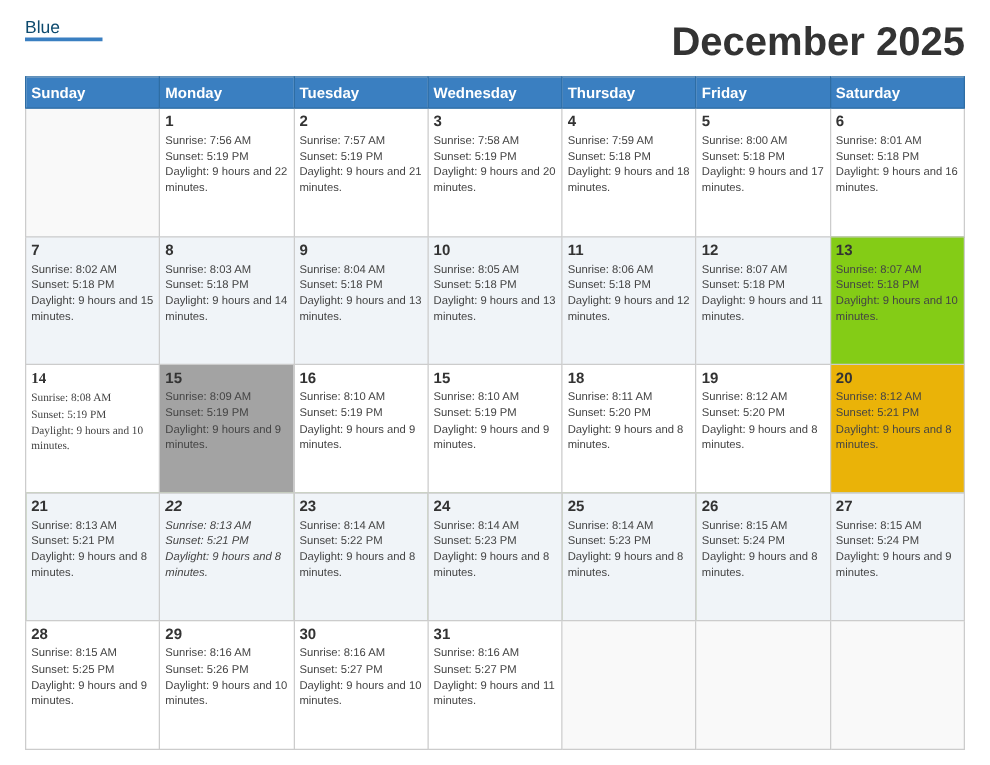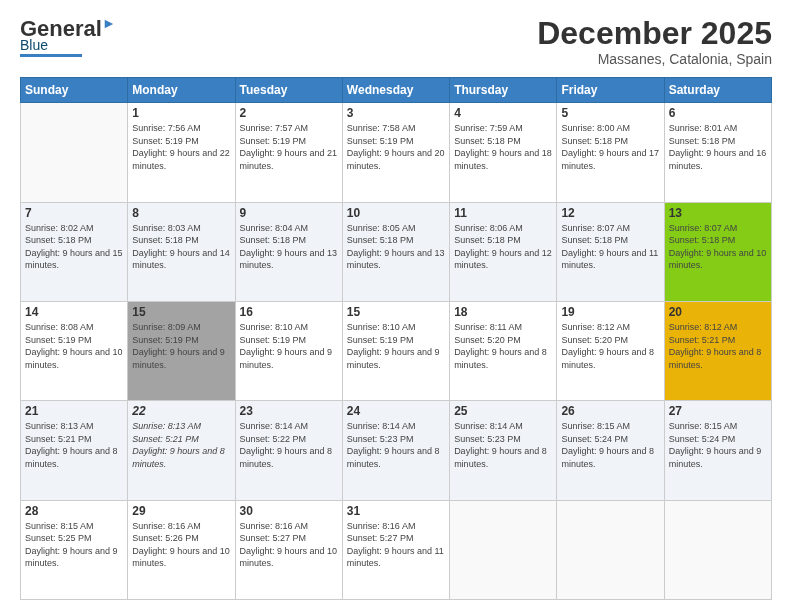--- a/index.html
+++ b/index.html
@@ -84,31 +84,25 @@
     .empty-cell {
       background: #f9f9f9;
     }
   </style>
 </head>
 <body>
 
 <div class="page">
   <div class="header">
     <div class="logo">
-      <div class="logo-row">
-        <div style="font-size:22px;font-weight:bold;color:#333;line-height:1;">
-          <span style="color:#333;">General</span><span style="color:#3a7fc1;font-size:14px;vertical-align:super;">►</span>
-        </div>
-      </div>
       <div style="font-size:14px;font-weight:normal;color:#0c4a6e;line-height:1;margin-top:-2px;">Blue</div>
       <div style="width:62px;height:3px;background:#3a7fc1;margin-top:2px;"></div>
     </div>
     <div class="title-area">
       <div class="month-title">December 2025</div>
-      <div class="location">Massanes, Catalonia, Spain</div>
     </div>
   </div>
 
   <table class="calendar">
     <thead>
       <tr>
         <th>Sunday</th>
         <th>Monday</th>
         <th>Tuesday</th>
         <th>Wednesday</th>
@@ -169,21 +163,21 @@
           <td style="background: rgb(240, 244, 248);">
             <span class="day-number">12</span>
             <div class="day-info">Sunrise: 8:07 AM<br>Sunset: 5:18 PM<br>Daylight: 9 hours and 11 minutes.</div>
           </td>
           <td style="background: #84cc16;">
             <span class="day-number">13</span>
             <div class="day-info">Sunrise: 8:07 AM<br>Sunset: 5:18 PM<br>Daylight: 9 hours and 10 minutes.</div>
           </td>
         </tr>
         <tr style="background: rgb(255, 255, 255);">
-          <td style="background: rgb(255, 255, 255);">
+          <td style="background: rgb(255, 255, 255); font-family: Liberation Serif, serif;">
             <span class="day-number">14</span>
             <div class="day-info">Sunrise: 8:08 AM<br>Sunset: 5:19 PM<br>Daylight: 9 hours and 10 minutes.</div>
           </td>
           <td style="background: #a3a3a3;">
             <span class="day-number">15</span>
             <div class="day-info">Sunrise: 8:09 AM<br>Sunset: 5:19 PM<br>Daylight: 9 hours and 9 minutes.</div>
           </td>
           <td style="background: rgb(255, 255, 255);">
             <span class="day-number">16</span>
             <div class="day-info">Sunrise: 8:10 AM<br>Sunset: 5:19 PM<br>Daylight: 9 hours and 9 minutes.</div>

